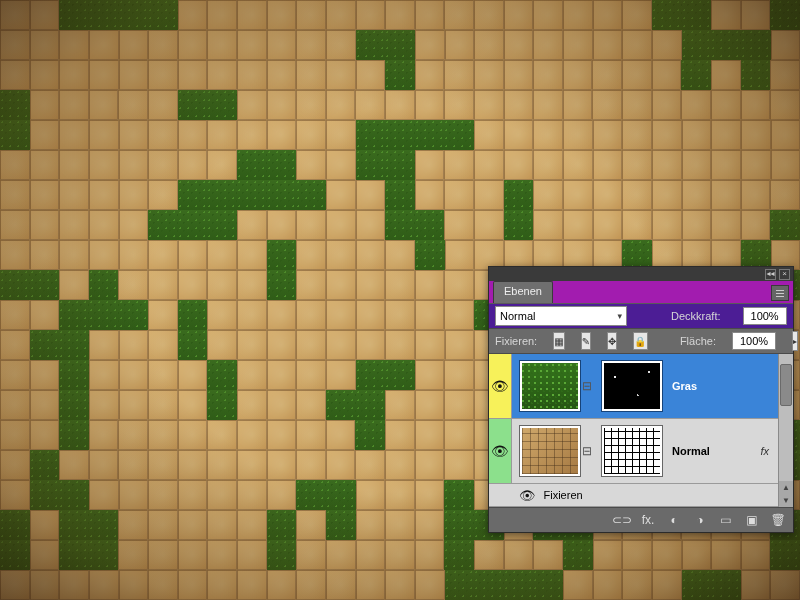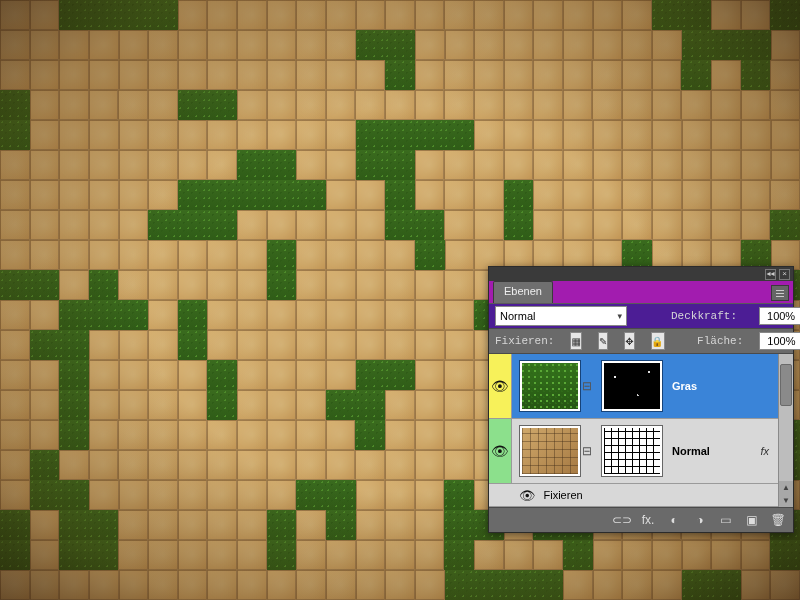--- a/index.html
+++ b/index.html
@@ -19,21 +19,21 @@
   #panel{position:absolute;right:6px;top:266px;width:304px;background:#535353;border:1px solid #2b2b2b;box-shadow:0 2px 8px rgba(0,0,0,.5);color:#d6d6d6;}
   .panel-top{height:14px;background:#3a3a3a;display:flex;justify-content:flex-end;align-items:center;padding:0 3px;gap:3px;}
   .panel-top span{width:9px;height:9px;display:flex;align-items:center;justify-content:center;border:1px solid #777;font-size:8px;line-height:1;color:#ccc;cursor:pointer;}
   .tabbar{height:22px;background:#a21caf;display:flex;padding:0 4px;position:relative;}
   .tab{background:#6f6f6f;border:1px solid #3a3a3a;border-bottom:none;padding:3px 10px 2px;color:#eee;font-size:11px;border-radius:2px 2px 0 0;}
   .tab-menu{position:absolute;right:4px;top:4px;width:16px;height:14px;border:1px solid #3a3a3a;background:#666;display:flex;flex-direction:column;justify-content:center;gap:2px;align-items:center;cursor:pointer;}
   .tab-menu div{width:8px;height:1px;background:#ccc;}
   .row{display:flex;align-items:center;height:24px;padding:0 6px;gap:22px;background:#4c1d95;border-top:1px solid #5a5a5a;border-bottom:1px solid #4a4a4a;}
   .select{flex:0 0 122px;height:18px;background:#fff;color:#000;border:1px solid #888;display:flex;align-items:center;padding:0 4px;justify-content:space-between;font-size:11px;}
   .select .caret{font-size:9px;color:#444;}
-  .lbl{font-size:11px;color:#d6d6d6;font-family:Liberation Mono, monospace;}
+  .lbl{font-size:11px;color:#d6d6d6;}
   .numbox{width:44px;height:16px;background:#fff;color:#000;border:1px solid #888;display:flex;align-items:center;justify-content:flex-end;padding:0 7px;font-size:11px;}
   .stepper{width:14px;height:18px;border:1px solid #888;background:#e8e8e8;display:flex;align-items:center;justify-content:center;font-size:8px;color:#333;}
   .lock-row{display:flex;align-items:center;height:24px;padding:0 6px;gap:16px;background:#6a6a6a;border-bottom:1px solid #4a4a4a;font-size:11px;}
   .lockbtn{width:18px;height:16px;border:1px solid #888;background:#e6e6e6;display:flex;align-items:center;justify-content:center;font-size:10px;color:#333;cursor:pointer;}
   .layers{max-height:190px;overflow:hidden;position:relative;background:#bfbfbf;}
   .layer{display:flex;align-items:center;height:64px;border-bottom:1px solid #9a9a9a;}
   .layer.sel{background:#3a84d8;color:#fff;}
   .layer:not(.sel){background:#d8d8d8;color:#000;}
   .vis-col{width:22px;height:100%;display:flex;align-items:center;justify-content:center;border-right:1px solid #9a9a9a;}
   .vis-col.y{background:#f7f15a;}

